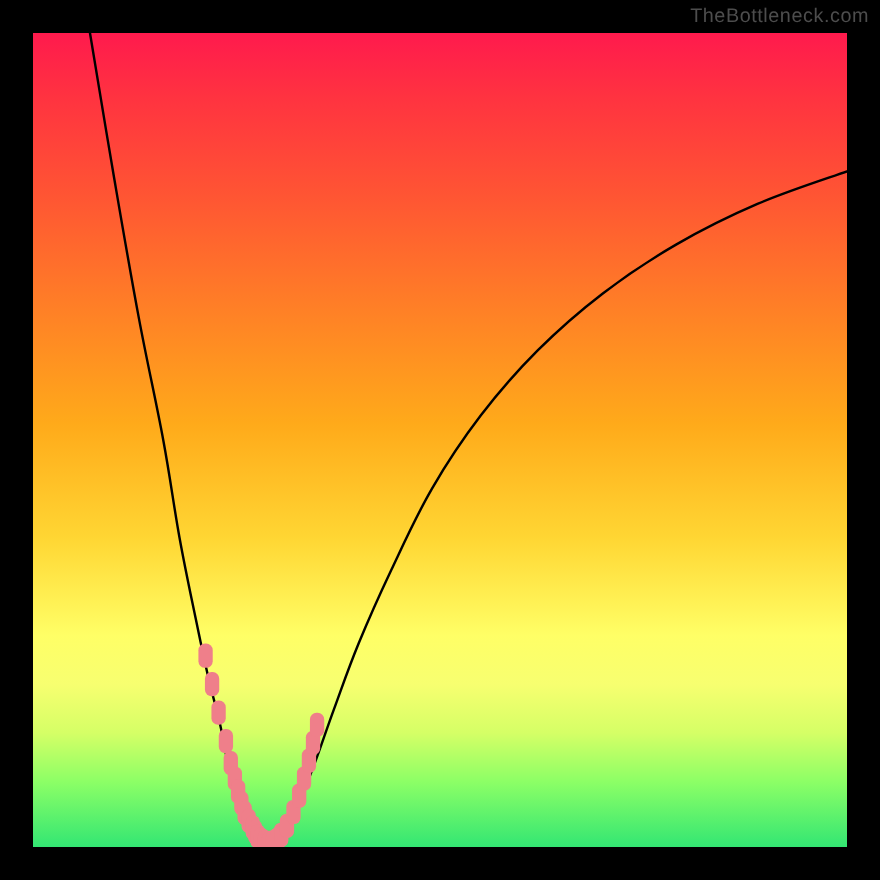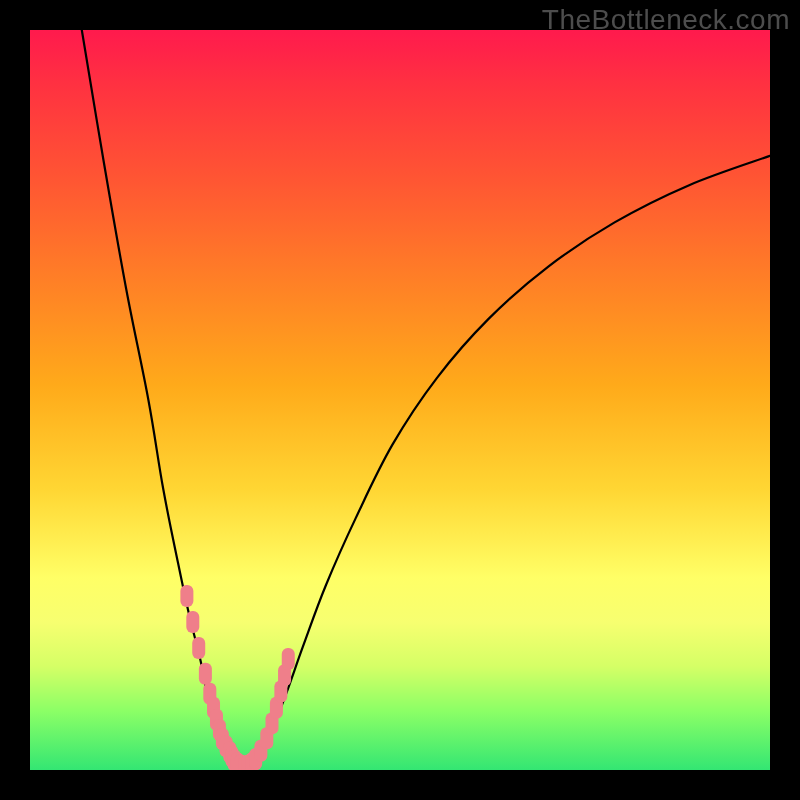--- a/index.html
+++ b/index.html
@@ -34,21 +34,21 @@
       #f7ff70 80%,
       #d5ff66 86%,
       #8cff66 92%,
       #33e673 100%);
   }
   .watermark {
     position: absolute;
     top: 4px;
     right: 10px;
     color: #4d4d4d;
-    font-size: 28px;
+    font-size: 18px;
     font-weight: 500;
     letter-spacing: 0.5px;
     z-index: 20;
     user-select: none;
   }
   svg.overlay {
     position: absolute;
     left: 0;
     top: 0;
     width: 740px;

